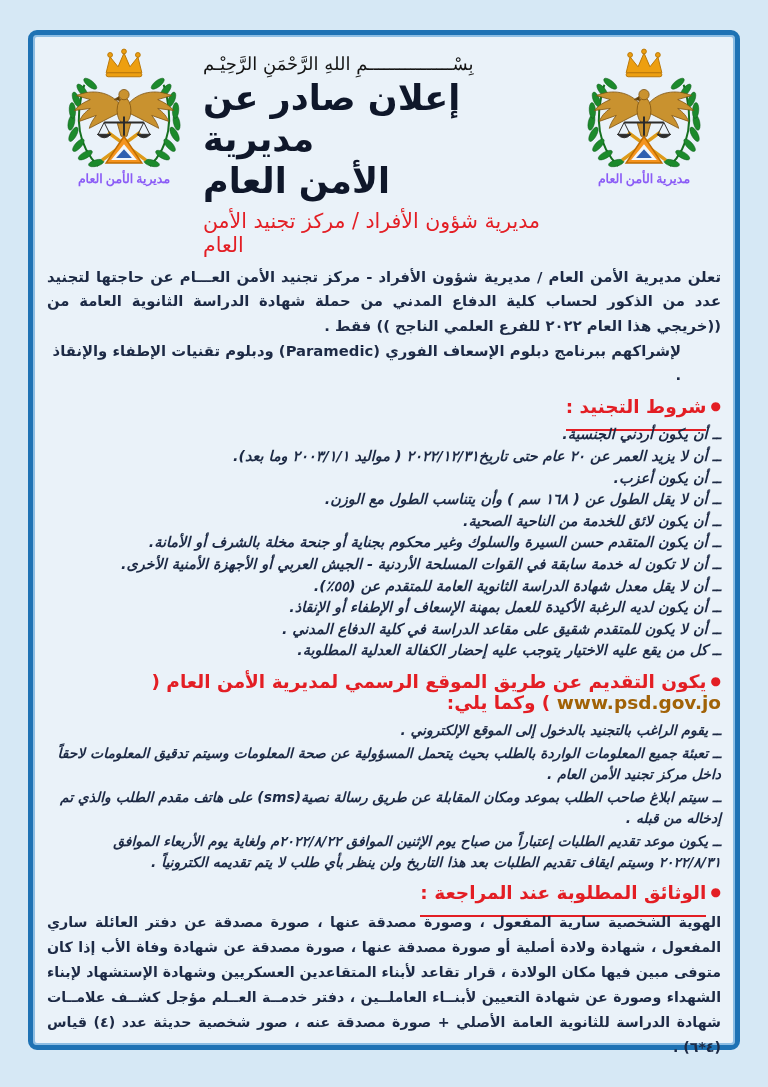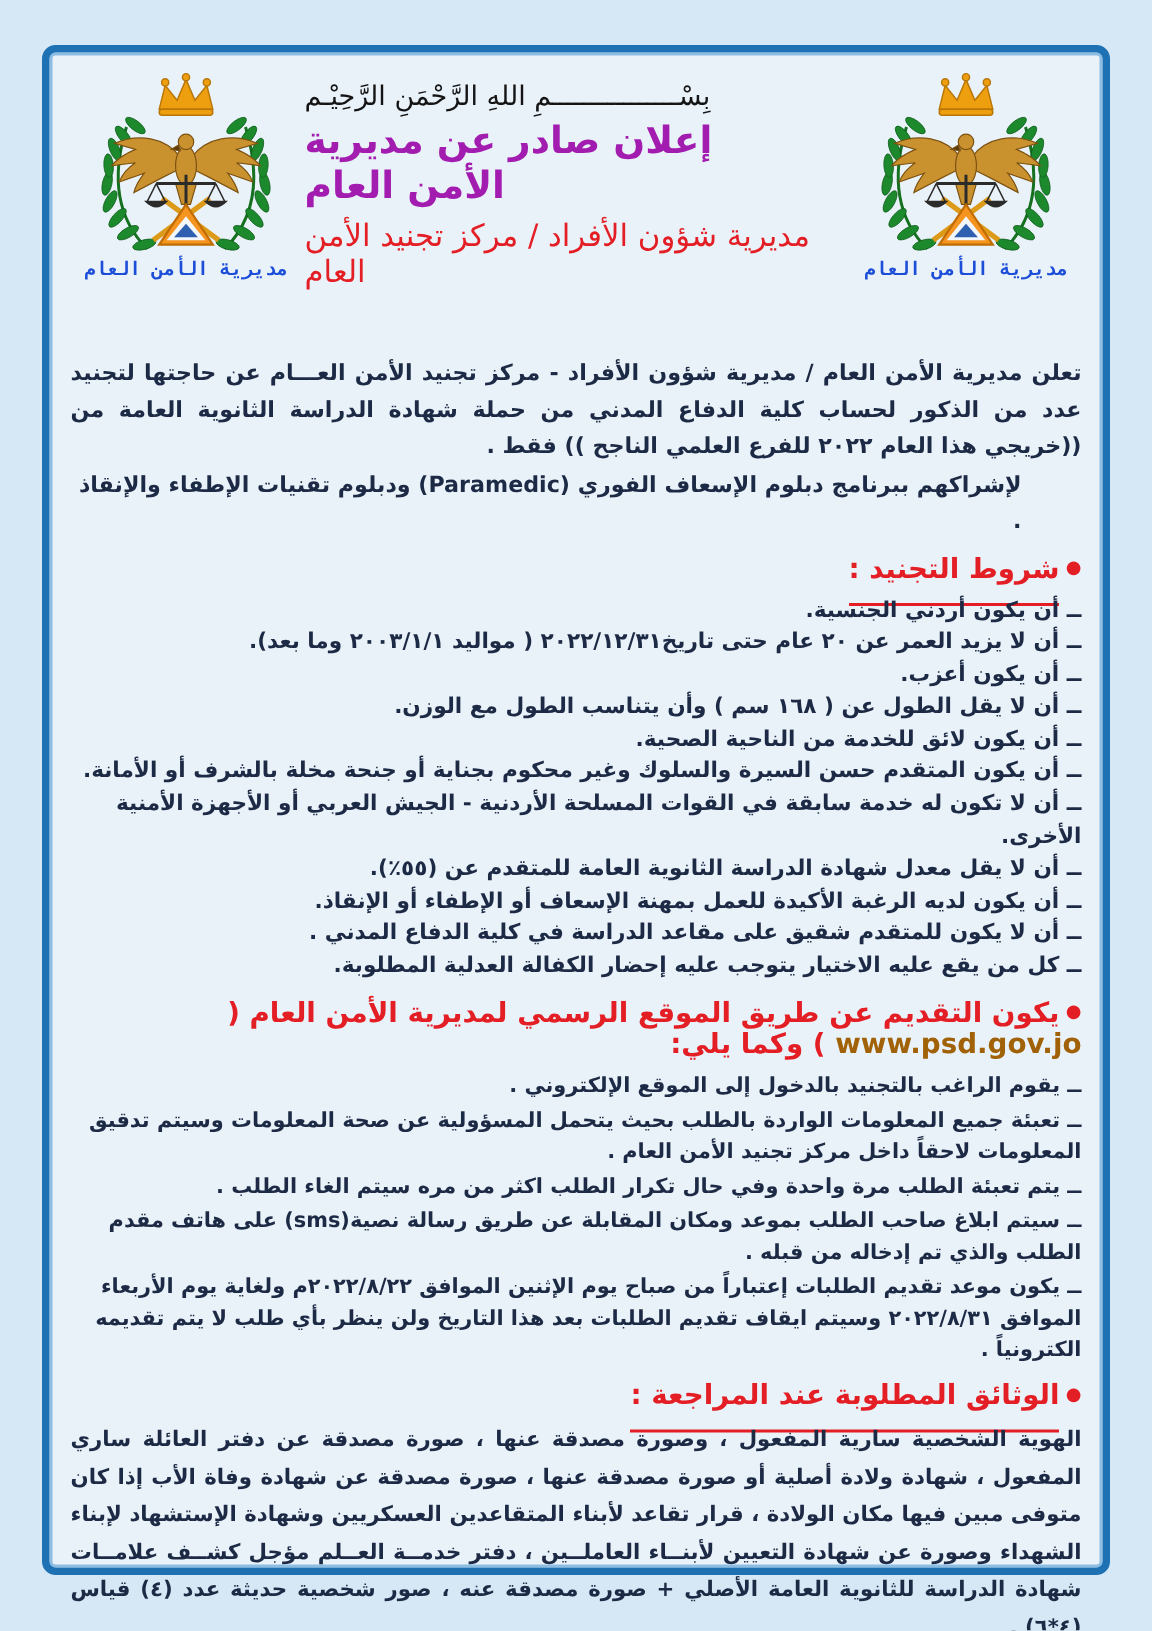--- a/index.html
+++ b/index.html
@@ -10,34 +10,34 @@
     position:absolute; top:30px; left:28px; width:712px; height:1020px;
     background:#eaf2f9; border:5px solid #1e72b4; border-radius:9px;
     box-shadow: inset 0 0 0 2px #8cbde3;
     padding:8px 14px 6px 14px;
   }
   
   .header { position:relative; min-height:186px; }
   .emblem { position:absolute; top:4px; width:150px; text-align:center; }
   .emblem.left  { left:2px; }
   .emblem.right { right:2px; }
-  .emblem-caption { font-family:Liberation Mono, monospace; font-weight:bold; font-size:12.5px; color:#1d4ed8; margin-top:-4px; letter-spacing:-0.5px; }
+  .emblem-caption { font-family:Liberation Serif, serif; font-weight:bold; font-size:12.5px; color:#8b5cf6; margin-top:-4px; letter-spacing:-0.5px; }
   .header-center { margin:0 156px; text-align:left; }
   .bismillah { font-family:"DejaVu Serif", serif; font-size:18px; color:#141414; padding-top:10px; white-space:nowrap; }
-  .title { color:#a21caf; font-weight:bold; font-size:25px; line-height:1.18; margin-top:4px; }
+  .title { color:#0f172a; font-weight:bold; font-size:35px; line-height:1.18; margin-top:4px; }
   .title span { display:block; }
   .subtitle { color:#e31e24; font-weight:normal; font-size:20.5px; margin-top:7px; }
   
   .doc-body { color:#1d2a45; font-weight:bold; }
   .intro { font-size:14.8px; line-height:24.5px; text-align:justify; margin-top:8px; }
   .intro-2 { font-size:14.8px; line-height:24px; padding-right:40px; margin-top:1px; }
   h3.sec { color:#e31e24; font-size:18.5px; margin:9px 0 7px; font-weight:bold; }
   h3.sec::before { content:"● "; font-size:12px; vertical-align:3px; }
   h3.sec .u { border-bottom:2px solid #e31e24; padding-bottom:12px; }
-  ul.items { list-style:none; }
+  ul.items { list-style:none;font-style:italic; }
   ul.cond li  { font-size:14.4px; line-height:21.6px; }
   ul.apply li { font-size:13.9px; line-height:21px; margin:2px 0; }
   .url { color:#a16207;margin-top:48px; }
   .docs-p { font-size:14.2px; line-height:25px; text-align:justify; }
 </style>
 </head>
 <body>
 
 <div class="page">
   <div class="frame">
@@ -199,21 +199,20 @@
         <li>ــ أن لا يقل معدل شهادة الدراسة الثانوية العامة للمتقدم عن (٥٥٪).</li>
         <li>ــ أن يكون لديه الرغبة الأكيدة للعمل بمهنة الإسعاف أو الإطفاء أو الإنقاذ.</li>
         <li>ــ أن لا يكون للمتقدم شقيق على مقاعد الدراسة في كلية الدفاع المدني .</li>
         <li>ــ كل من يقع عليه الاختيار يتوجب عليه إحضار الكفالة العدلية المطلوبة.</li>
       </ul>
 
       <h3 class="sec"><span>يكون التقديم عن طريق الموقع الرسمي لمديرية الأمن العام ( </span><span class="url">www.psd.gov.jo</span><span> ) وكما يلي:</span></h3>
       <ul class="items apply">
         <li>ــ يقوم الراغب بالتجنيد بالدخول إلى الموقع الإلكتروني .</li>
         <li>ــ تعبئة جميع المعلومات الواردة بالطلب بحيث يتحمل المسؤولية عن صحة المعلومات وسيتم تدقيق المعلومات لاحقاً داخل مركز تجنيد الأمن العام .</li>
-        <li>ــ يتم تعبئة الطلب مرة واحدة وفي حال تكرار الطلب اكثر من مره سيتم الغاء الطلب .</li>
         <li>ــ سيتم ابلاغ صاحب الطلب بموعد ومكان المقابلة عن طريق رسالة نصية(sms) على هاتف مقدم الطلب والذي تم إدخاله من قبله .</li>
         <li>ــ يكون موعد تقديم الطلبات إعتباراً من صباح يوم الإثنين الموافق ٢٠٢٢/٨/٢٢م ولغاية يوم الأربعاء الموافق ٢٠٢٢/٨/٣١ وسيتم ايقاف تقديم الطلبات بعد هذا التاريخ ولن ينظر بأي طلب لا يتم تقديمه الكترونياً .</li>
       </ul>
 
       <h3 class="sec"><span class="u">الوثائق المطلوبة عند المراجعة :</span></h3>
       <p class="docs-p">الهوية الشخصية سارية المفعول ، وصورة مصدقة عنها ، صورة مصدقة عن دفتر العائلة ساري المفعول ، شهادة  ولادة أصلية أو صورة مصدقة عنها ، صورة مصدقة عن شهادة وفاة الأب إذا كان متوفى مبين فيها مكان الولادة ، قرار تقاعد لأبناء المتقاعدين العسكريين وشهادة الإستشهاد لإبناء الشهداء وصورة عن شهادة التعيين لأبنــاء العاملــين ، دفتر خدمــة العــلم مؤجل كشــف علامــات شهادة الدراسة للثانوية العامة الأصلي + صورة مصدقة عنه ، صور شخصية حديثة عدد (٤) قياس (٤*٦) .</p>
 
     </main>
   </div>
 </div>

